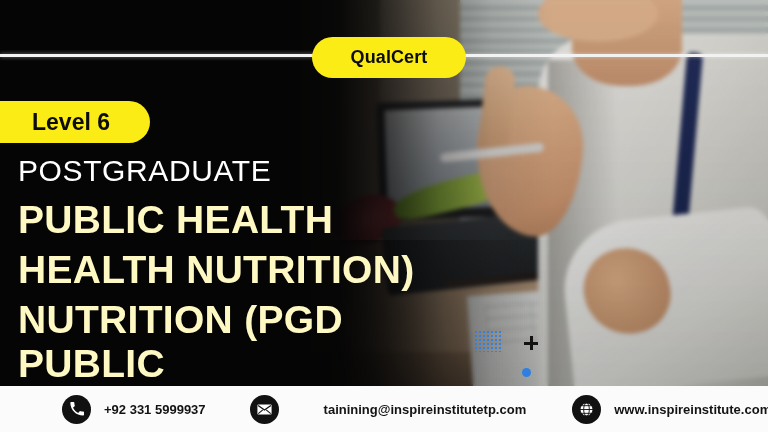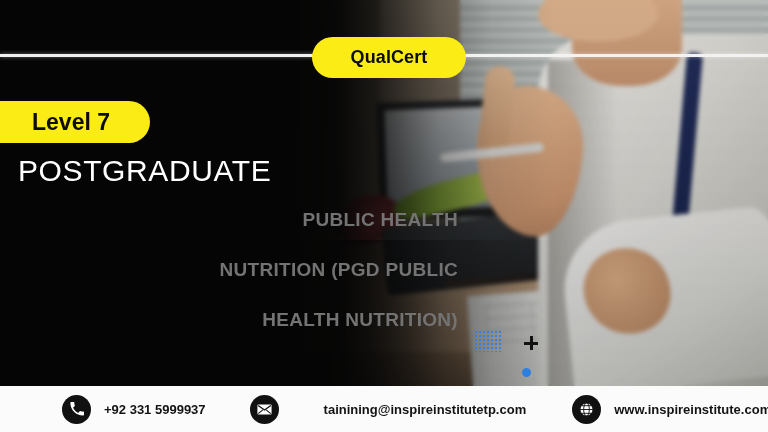--- a/index.html
+++ b/index.html
@@ -430,28 +430,27 @@
   .title-main {
     color: #ffffff;
     font-size: 30px;
     font-weight: normal;
     line-height: 42px;
     letter-spacing: .6px;
     margin: 0;
     text-transform: uppercase;
   }
   .title-sub {
-    color: #737373;
-    font-size: 19px;
+    color: #fef9c3;
+    font-size: 39px;
     font-weight: bold;
     line-height: 44px;
     letter-spacing: .3px;
     margin: 6px 0 0 0;
     text-transform: uppercase;
-    text-align: right;
   }
 
   
   .contact-bar {
     position: absolute;
     left: 0;
     bottom: 0;
     width: 768px;
     height: 46px;
     background: #fbfbfb;
@@ -529,28 +528,28 @@
   <div class="plus-mark"></div>
   <div class="blue-dot"></div>
 
   <div class="rule"></div>
 
   <div class="qualcert">
     <span>QualCert</span>
   </div>
 
   <div class="level-pill">
-    <span>Level 7</span>
+    <span>Level 6</span>
   </div>
 
   <div class="title-block">
     <div class="title-main">POSTGRADUATE</div>
     <div class="title-sub">PUBLIC HEALTH</div>
+    <div class="title-sub">HEALTH NUTRITION)</div>
     <div class="title-sub">NUTRITION (PGD PUBLIC</div>
-    <div class="title-sub">HEALTH NUTRITION)</div>
   </div>
 
   <div class="contact-bar">
 
     <div class="contact-item phone">
       <span class="c-icon">
         <svg width="16" height="16" viewBox="0 0 24 24" aria-hidden="true">
           <path fill="#ffffff" d="M6.6 10.8c1.6 3.1 4 5.5 7.1 7.1l2.4-2.4c.3-.3.8-.4 1.2-.3 1.3.4 2.7.7 4.1.7.6 0 1.1.5 1.1 1.1v3.8c0 .6-.5 1.1-1.1 1.1C10.6 22 2 13.4 2 2.6 2 2 2.5 1.5 3.1 1.5h3.8c.6 0 1.1.5 1.1 1.1 0 1.4.2 2.8.7 4.1.1.4 0 .9-.3 1.2l-2.4 2.4z"></path>
         </svg>
       </span>

